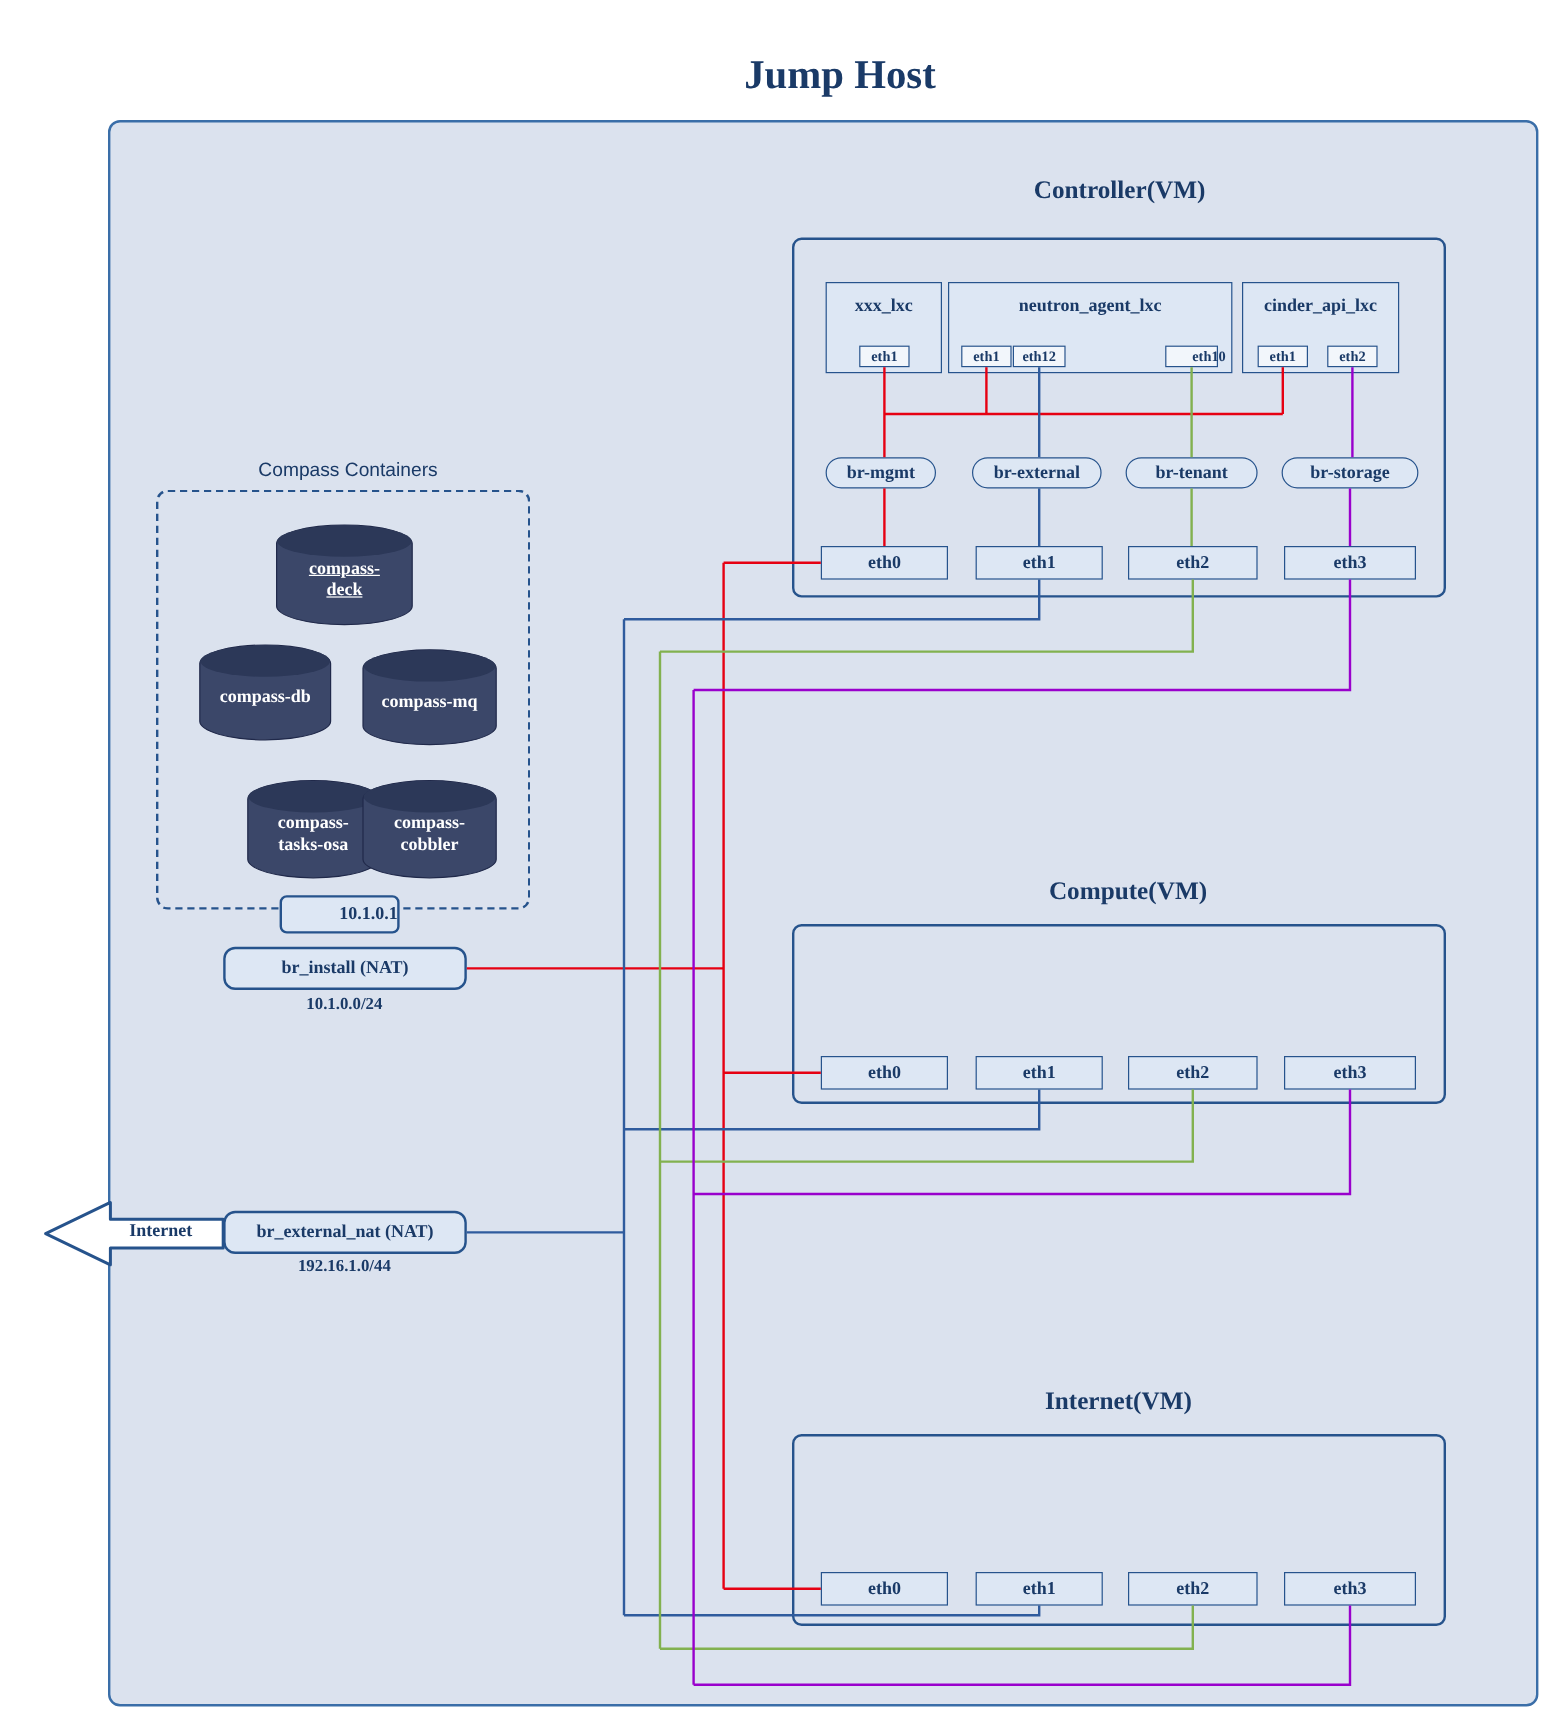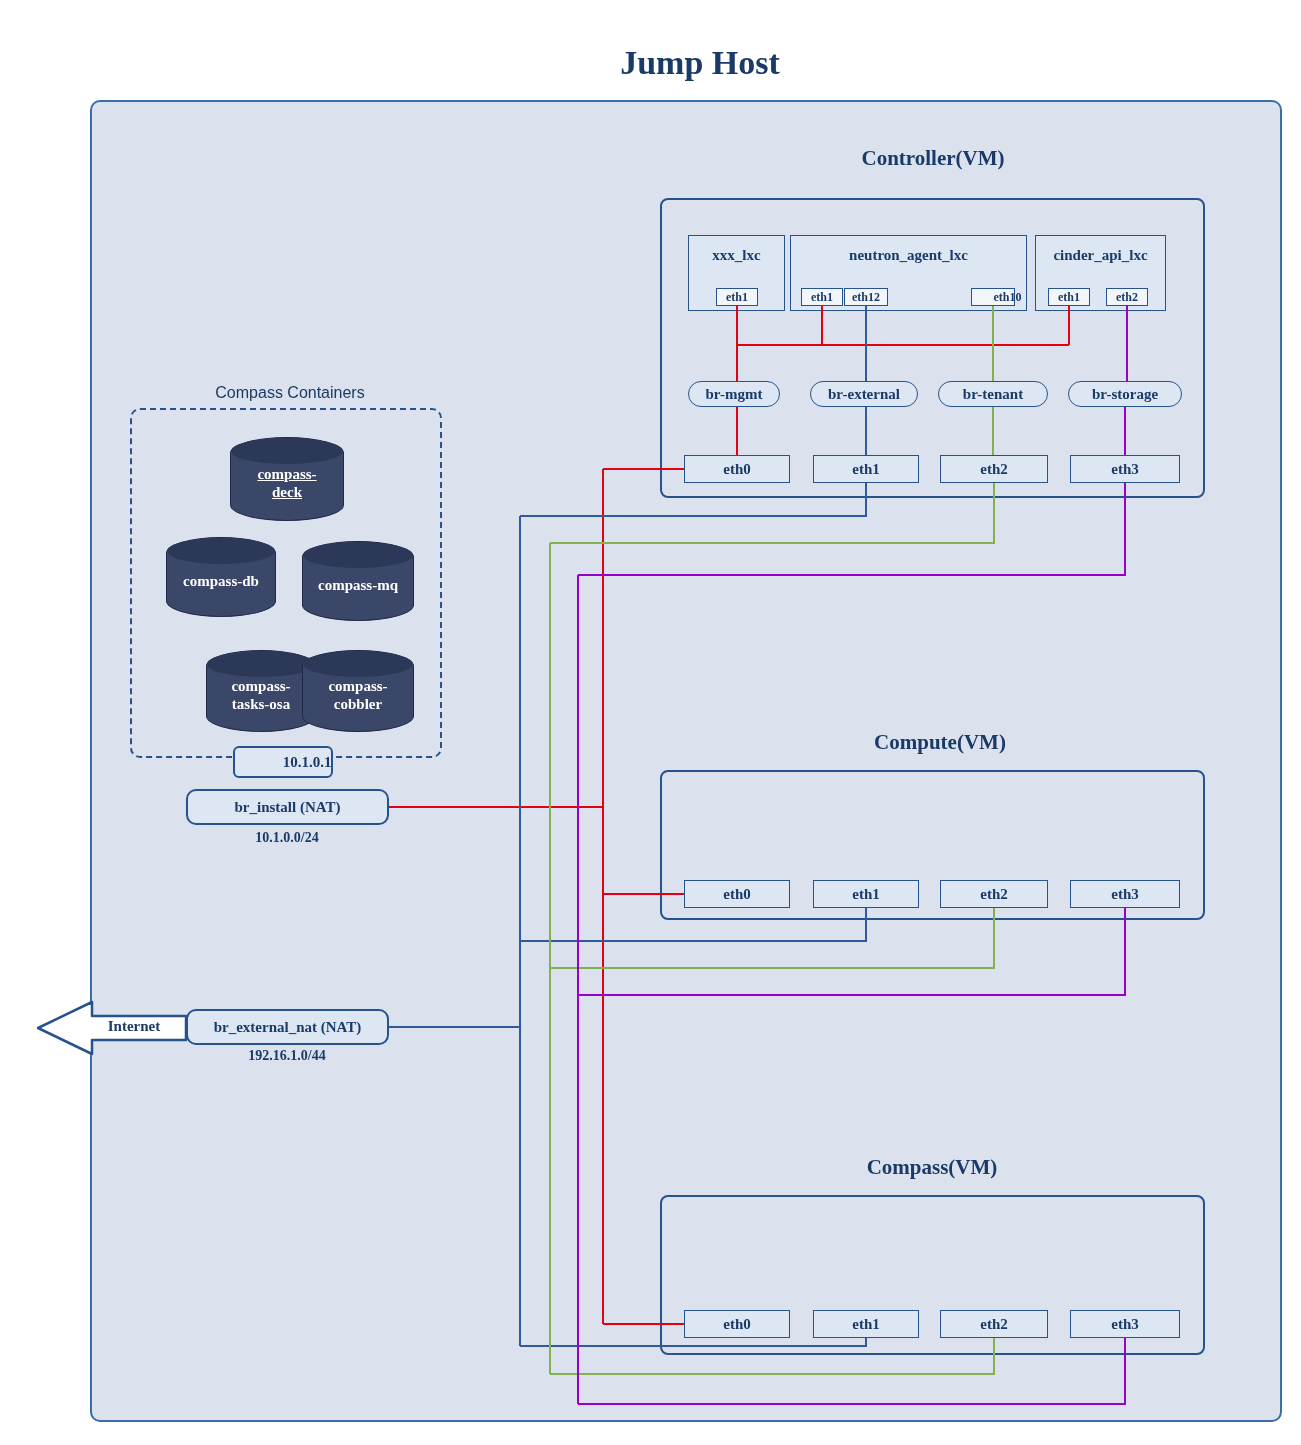--- a/index.html
+++ b/index.html
@@ -155,21 +155,21 @@
   <div class="vm-box" style="left:660px; top:770px; width:545px; height:150px;"></div>
   <div class="nic" style="left:684px; top:880px; width:106px;">eth0</div>
   <div class="nic" style="left:813px; top:880px; width:106px;">eth1</div>
   <div class="nic" style="left:940px; top:880px; width:108px;">eth2</div>
   <div class="nic" style="left:1070px; top:880px; width:110px;">eth3</div>
 
   <div class="pill-box" style="left:186px; top:1009px; width:203px; height:36px; border-radius:10px;">br_external_nat (NAT)</div>
   <div class="subnet-label" style="left:212px; top:1048px; width:150px;">192.16.1.0/44</div>
   <div class="internet-label">Internet</div>
 
-  <div class="vm-title" style="left:792px; top:1155px; width:280px;">Compass(VM)</div>
+  <div class="vm-title" style="left:792px; top:1155px; width:280px;">Internet(VM)</div>
   <div class="vm-box" style="left:660px; top:1195px; width:545px; height:160px;"></div>
   <div class="nic" style="left:684px; top:1310px; width:106px;">eth0</div>
   <div class="nic" style="left:813px; top:1310px; width:106px;">eth1</div>
   <div class="nic" style="left:940px; top:1310px; width:108px;">eth2</div>
   <div class="nic" style="left:1070px; top:1310px; width:110px;">eth3</div>
 
   <svg id="wires" viewBox="0 0 1301 1445" xmlns="http://www.w3.org/2000/svg">
 
     <polygon class="internet-arrow" points="186,1016 92,1016 92,1002 38,1028 92,1054 92,1040 186,1040"></polygon>
 

